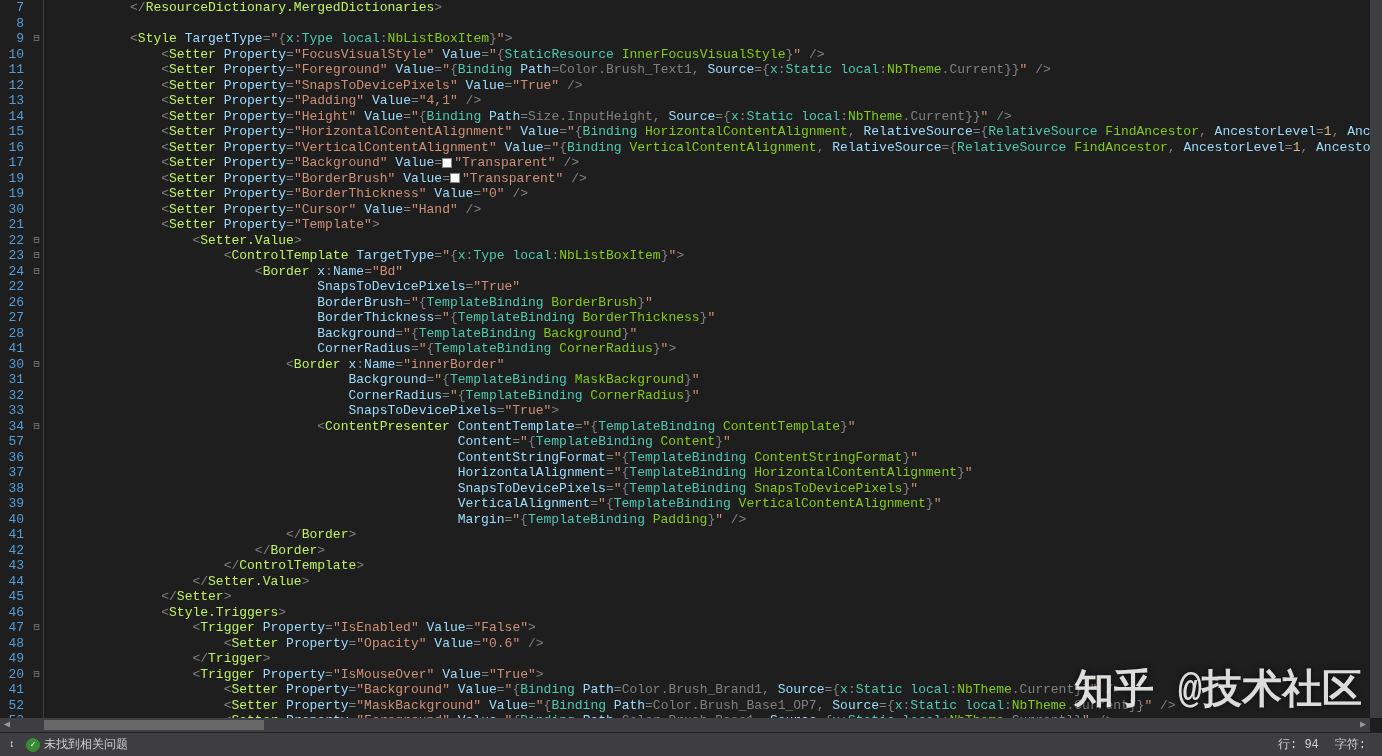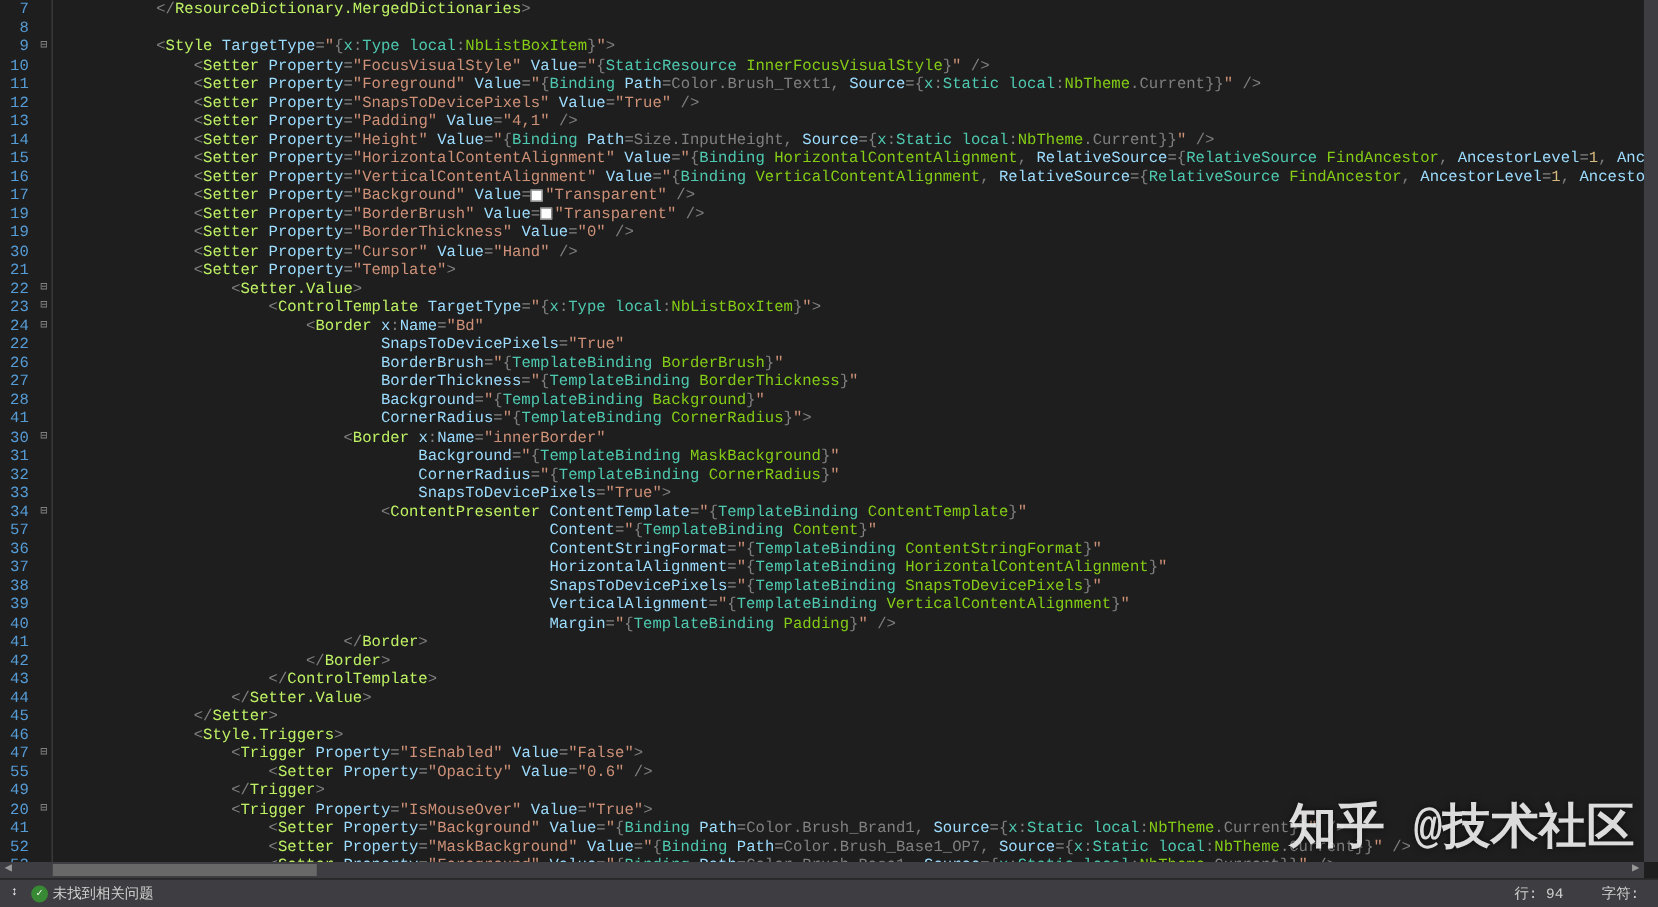--- a/index.html
+++ b/index.html
@@ -14,21 +14,21 @@
 .p{color:#808080}  
 .e{color:#bef264}  
 .a{color:#9cdcfe}  
 .s{color:#ce9178}  
 .b{color:#4ec9b0}  
 .t{color:#84cc16}  
 .y{color:#d7ba7d}  
 .statusbar{position:absolute;bottom:0;left:0;right:0;height:24px;background:#3e3e42;color:#d0d0d0;display:flex;align-items:center;font-size:12px;padding:0 4px;border-top:1px solid #222}
 .sb-up{width:16px;height:16px;border-radius:2px;color:#fff;font-size:10px;text-align:center;line-height:16px;margin-right:6px}
 .sb-ok{width:14px;height:14px;border:1px solid #388a34;border-radius:50%;background:#388a34;color:#fff;font-size:9px;text-align:center;line-height:13px;margin-right:4px}
-.sb-right{margin-left:auto;display:flex;gap:32px;padding-right:12px}
+.sb-right{margin-left:auto;display:flex;gap:16px;padding-right:12px}
 .hscroll{position:absolute;bottom:24px;left:0;right:12px;height:14px;background:#3e3e42;display:flex;align-items:center}
 .hthumb{position:absolute;left:44px;width:220px;height:10px;top:2px;background:#686868}
 .harrow{width:14px;height:14px;color:#999;font-size:10px;text-align:center;line-height:14px}
 .harrow.r{margin-left:auto}
 .vscroll{position:absolute;top:0;right:0;width:12px;bottom:38px;background:#3e3e42}
 .watermark{position:absolute;right:20px;bottom:40px;color:rgba(255,255,255,0.85);font-family:Liberation Mono, monospace;font-size:40px;font-weight:600;pointer-events:none;text-shadow:0 0 6px rgba(0,0,0,0.6)}
 .colorbox{display:inline-block;width:10px;height:10px;border:1px solid #888;background:#fff;vertical-align:middle;margin-right:2px}
 </style>
 </head>
 <body>
@@ -69,21 +69,21 @@
       <div>38</div>
       <div>39</div>
       <div>40</div>
       <div>41</div>
       <div>42</div>
       <div>43</div>
       <div>44</div>
       <div>45</div>
       <div>46</div>
       <div>47</div>
-      <div>55</div>
+      <div>48</div>
       <div>49</div>
       <div>20</div>
       <div>41</div>
       <div>52</div>
       <div>53</div>
     </div>
   <div class="fold" id="fold">
       <div></div>
       <div></div>
       <div>⊟</div>

